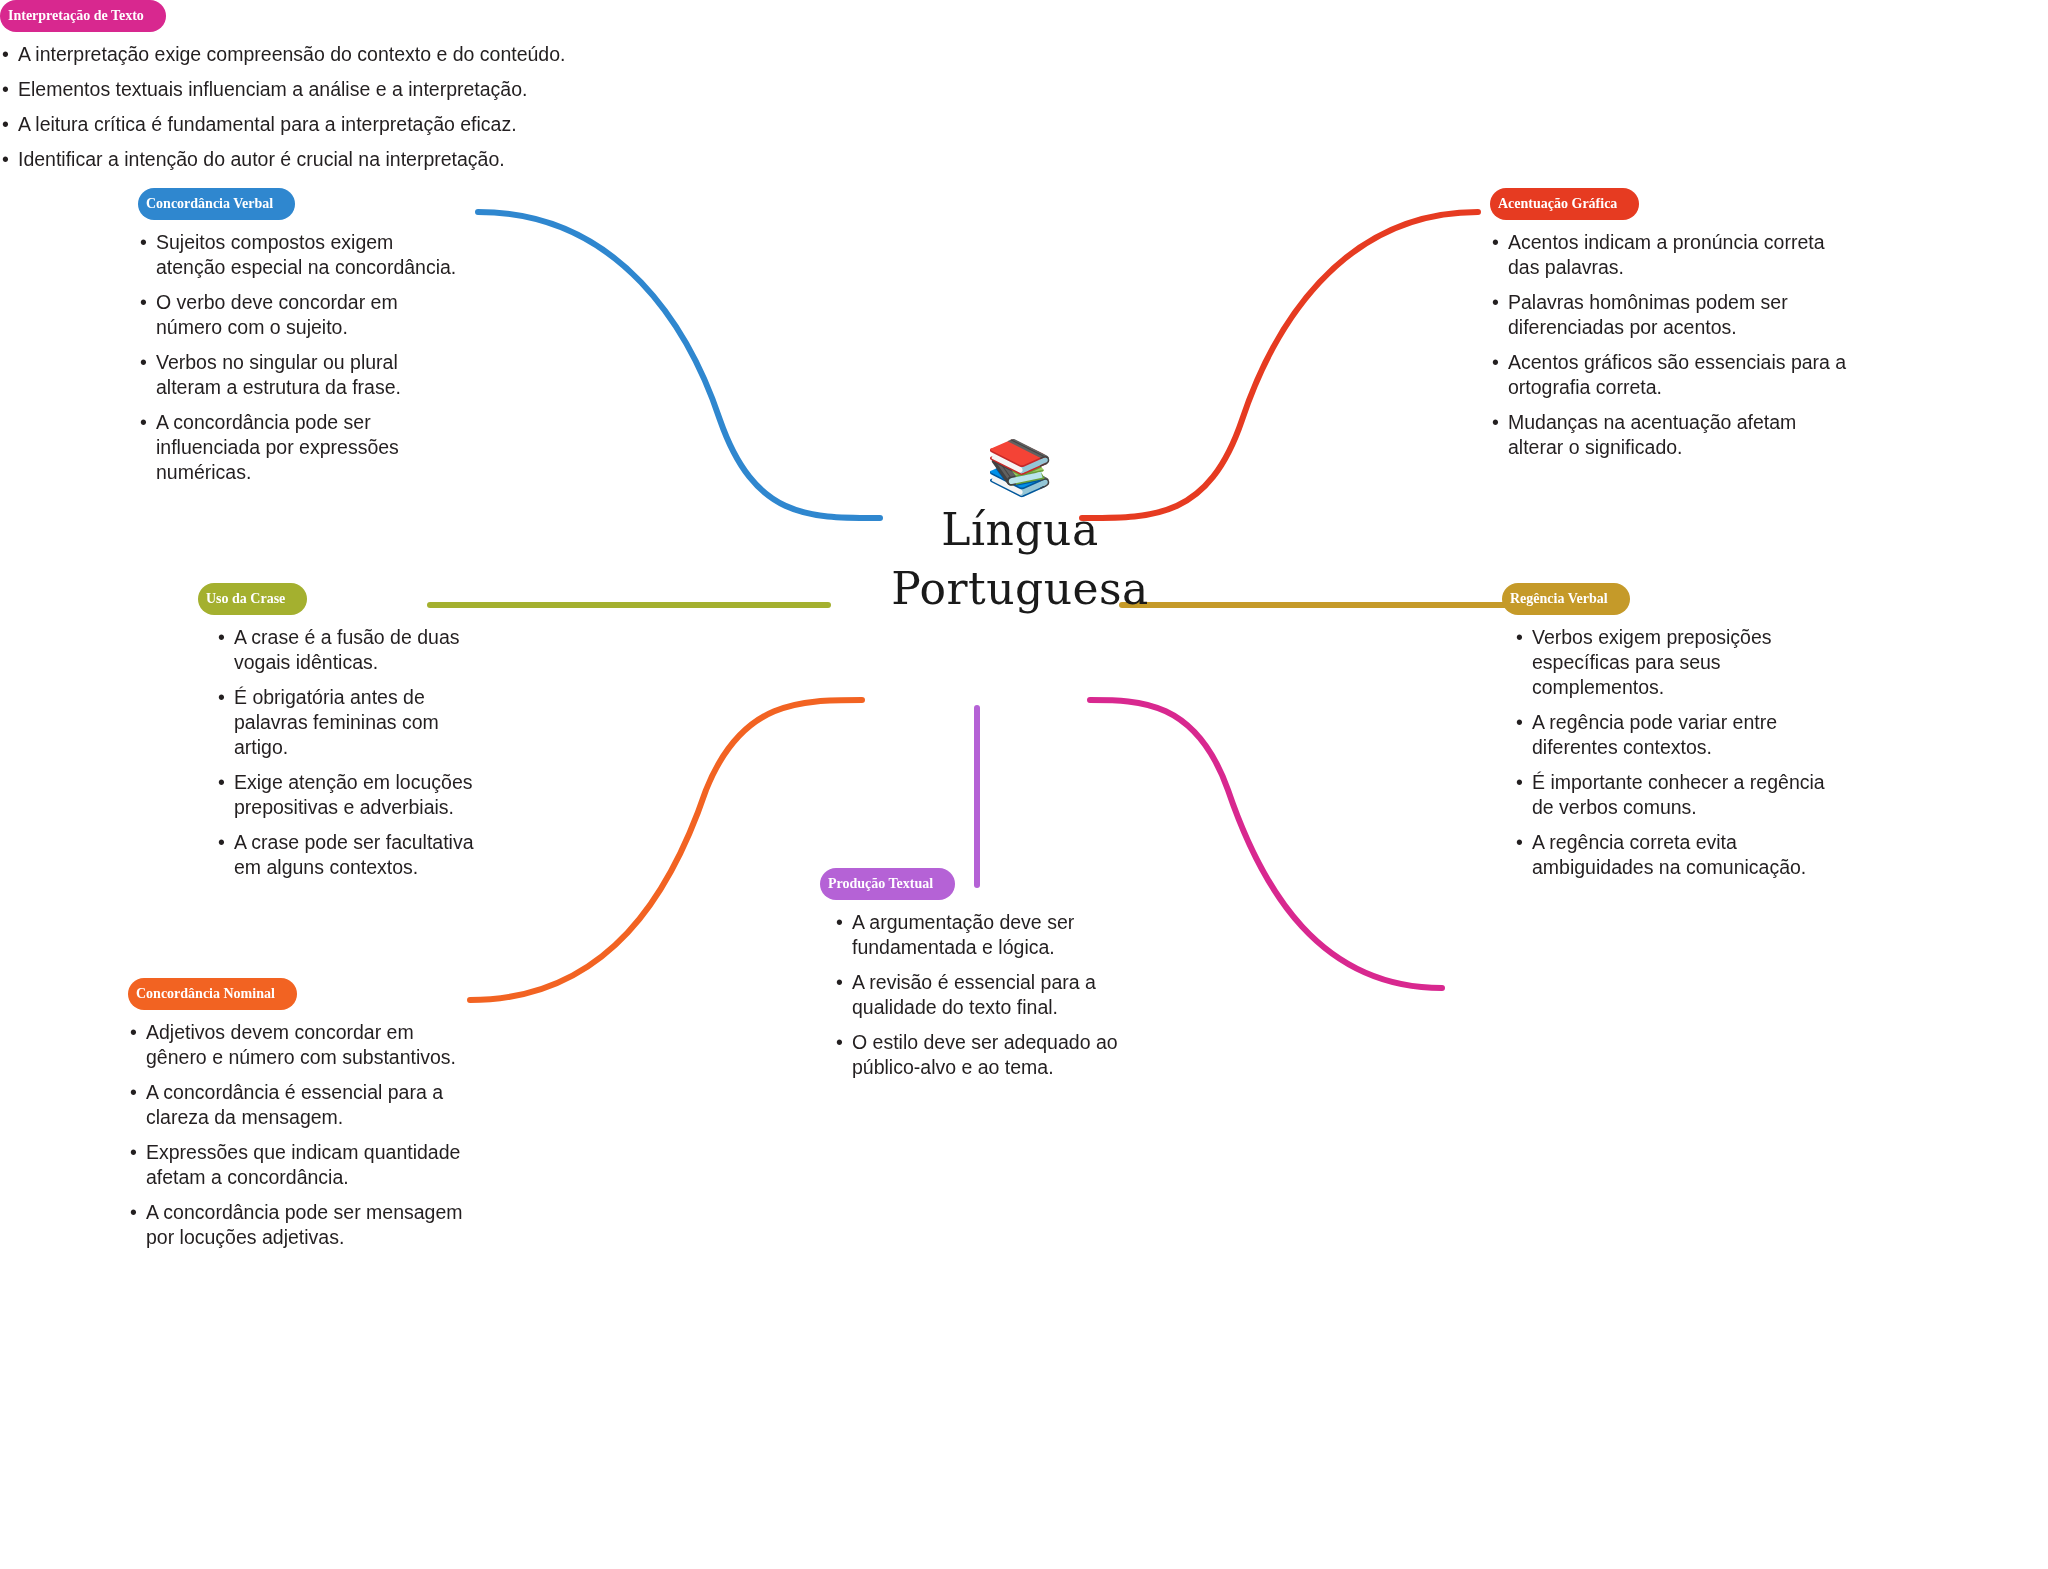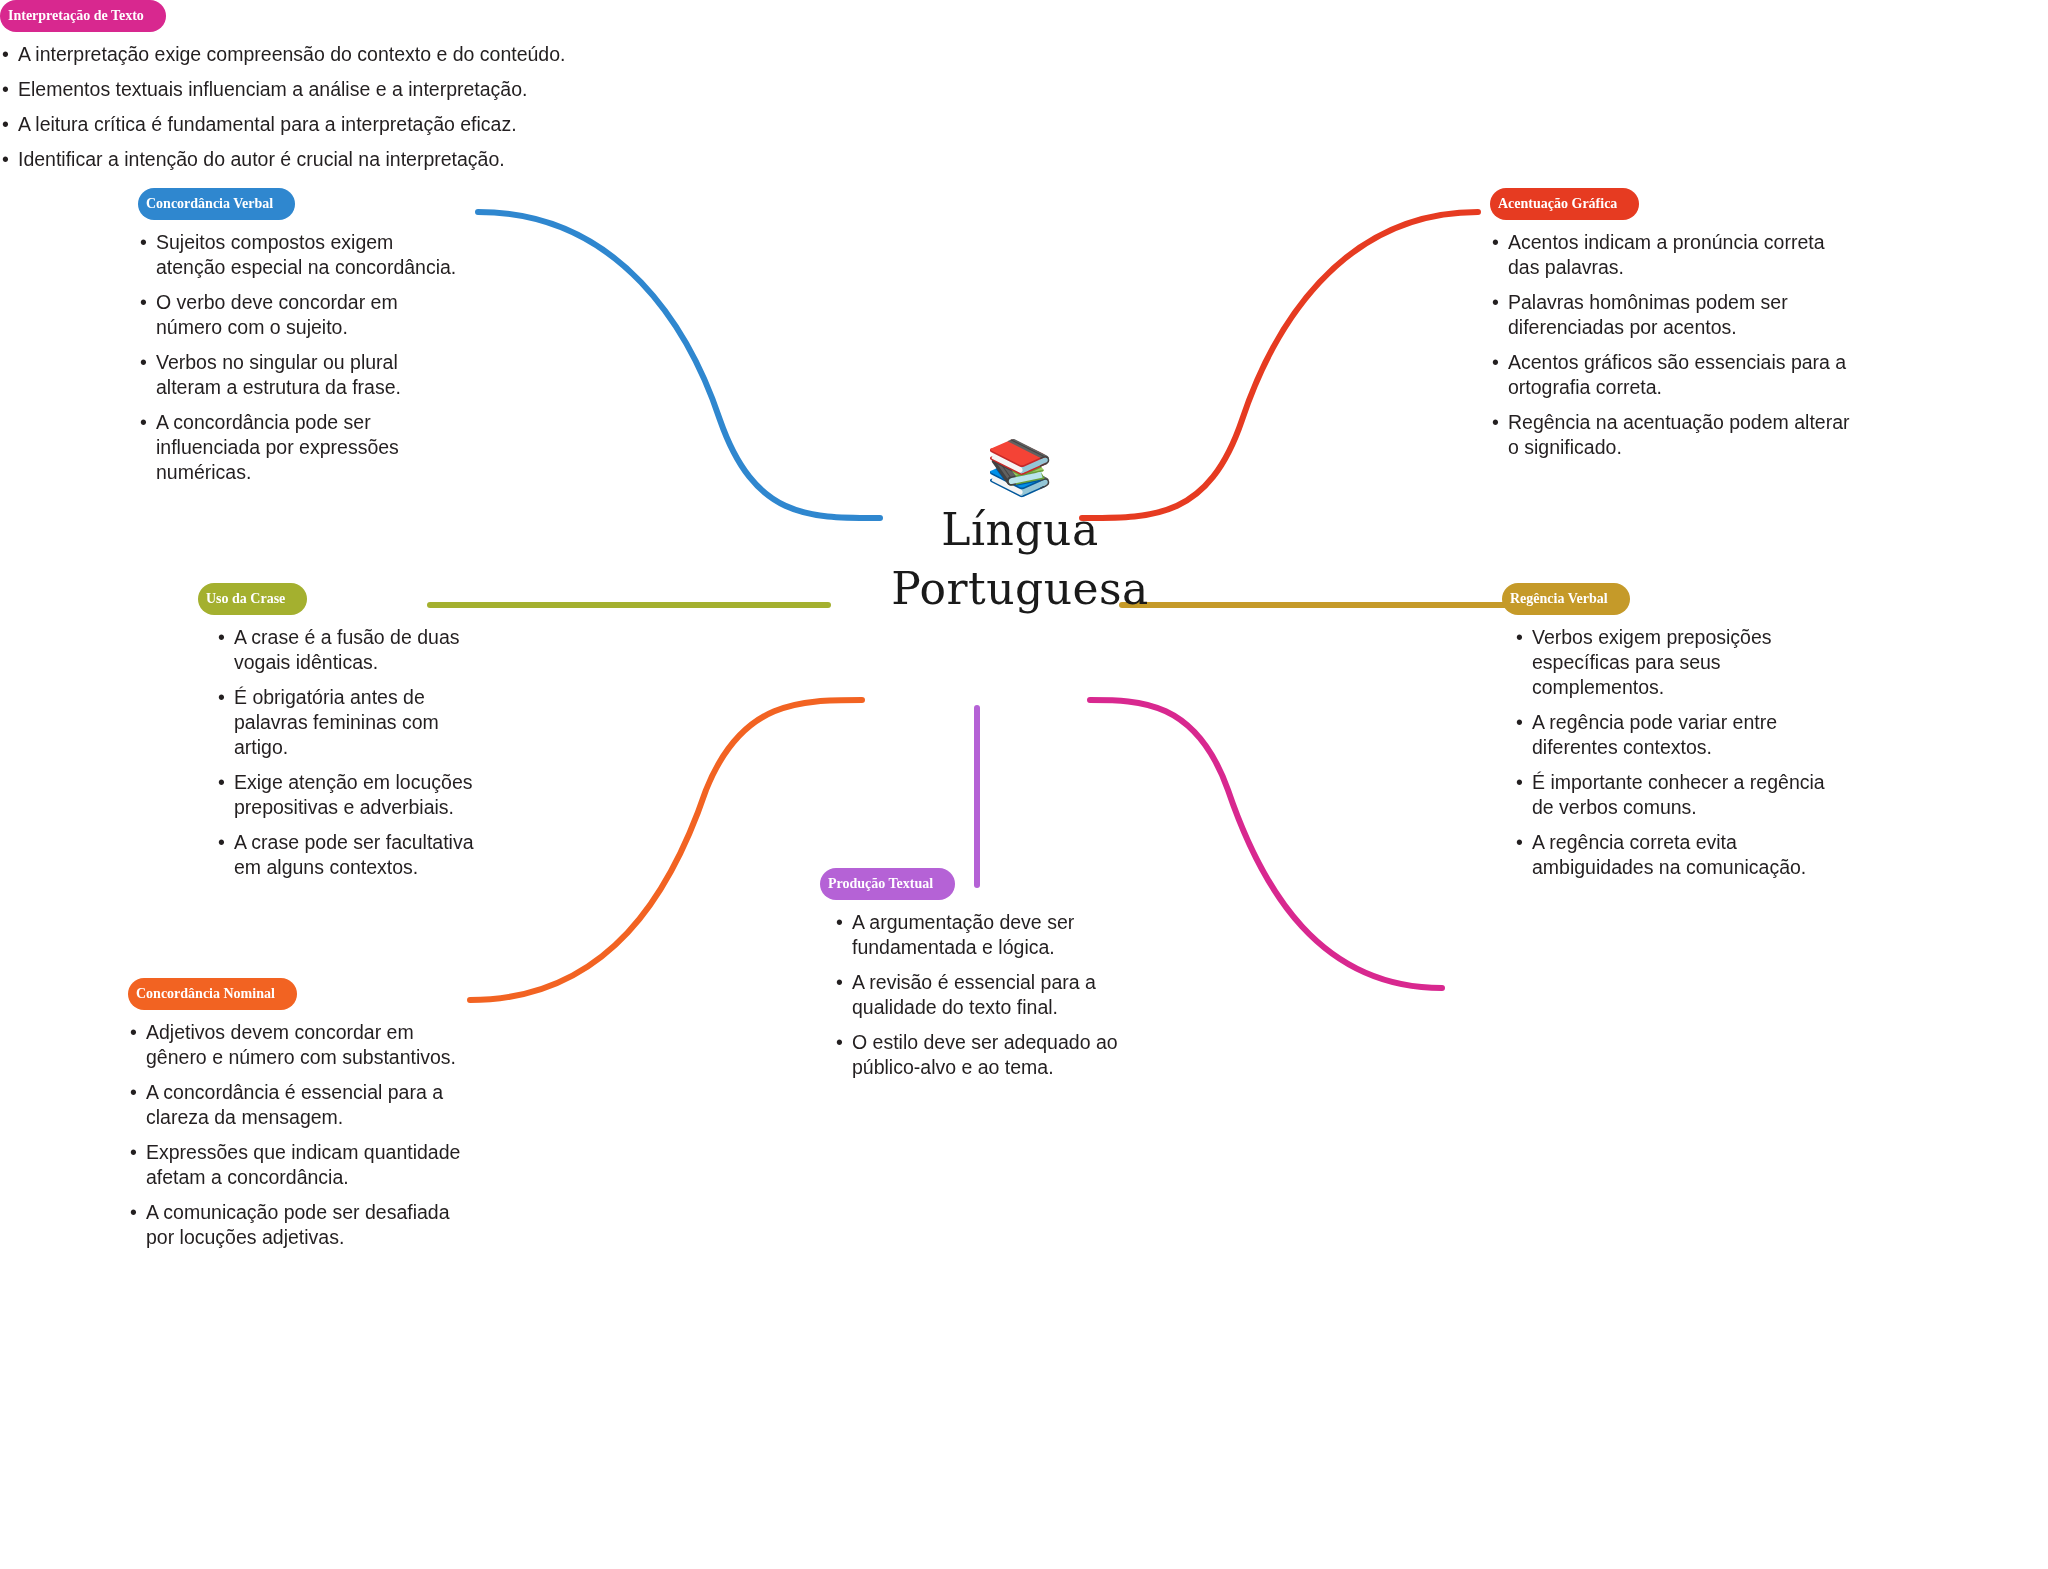--- a/index.html
+++ b/index.html
@@ -131,21 +131,21 @@
       <li>A concordância pode ser influenciada por expressões numéricas.</li>
     </ul>
   </div>
 
   <div class="branch" id="branch-acentuacao-grafica">
     <span class="pill" style="background: rgb(230, 59, 33);">Acentuação Gráfica</span>
     <ul class="points">
       <li>Acentos indicam a pronúncia correta das palavras.</li>
       <li>Palavras homônimas podem ser diferenciadas por acentos.</li>
       <li>Acentos gráficos são essenciais para a ortografia correta.</li>
-      <li>Regência na acentuação podem alterar o significado.</li>
+      <li>Mudanças na acentuação afetam alterar o significado.</li>
     </ul>
   </div>
 
   <div class="branch" id="branch-uso-da-crase">
     <span class="pill" style="background: rgb(164, 176, 47);">Uso da Crase</span>
     <ul class="points">
       <li>A crase é a fusão de duas vogais idênticas.</li>
       <li>É obrigatória antes de palavras femininas com artigo.</li>
       <li>Exige atenção em locuções prepositivas e adverbiais.</li>
       <li>A crase pode ser facultativa em alguns contextos.</li>
@@ -161,21 +161,21 @@
       <li>A regência correta evita ambiguidades na comunicação.</li>
     </ul>
   </div>
 
   <div class="branch" id="branch-concordancia-nominal">
     <span class="pill" style="background: rgb(242, 99, 34);">Concordância Nominal</span>
     <ul class="points">
       <li>Adjetivos devem concordar em gênero e número com substantivos.</li>
       <li>A concordância é essencial para a clareza da mensagem.</li>
       <li>Expressões que indicam quantidade afetam a concordância.</li>
-      <li>A comunicação pode ser desafiada por locuções adjetivas.</li>
+      <li>A concordância pode ser mensagem por locuções adjetivas.</li>
     </ul>
   </div>
 
   <div class="branch" id="branch-interpretacao-de-texto">
     <span class="pill" style="background: rgb(216, 40, 143);">Interpretação de Texto</span>
     <ul class="points">
       <li>A interpretação exige compreensão do contexto e do conteúdo.</li>
       <li>Elementos textuais influenciam a análise e a interpretação.</li>
       <li>A leitura crítica é fundamental para a interpretação eficaz.</li>
       <li>Identificar a intenção do autor é crucial na interpretação.</li>

